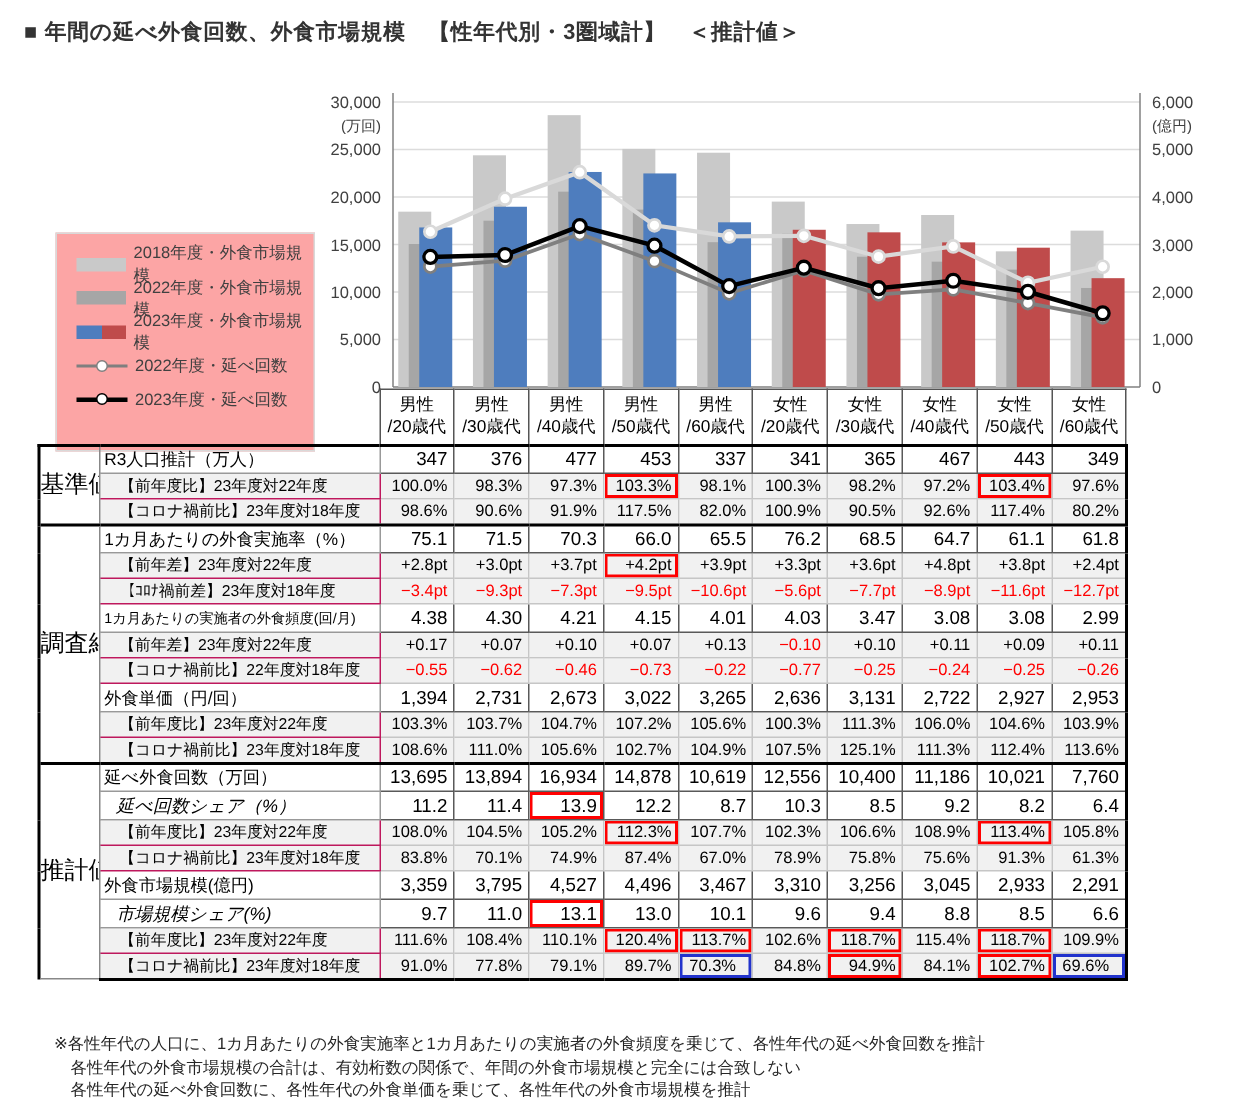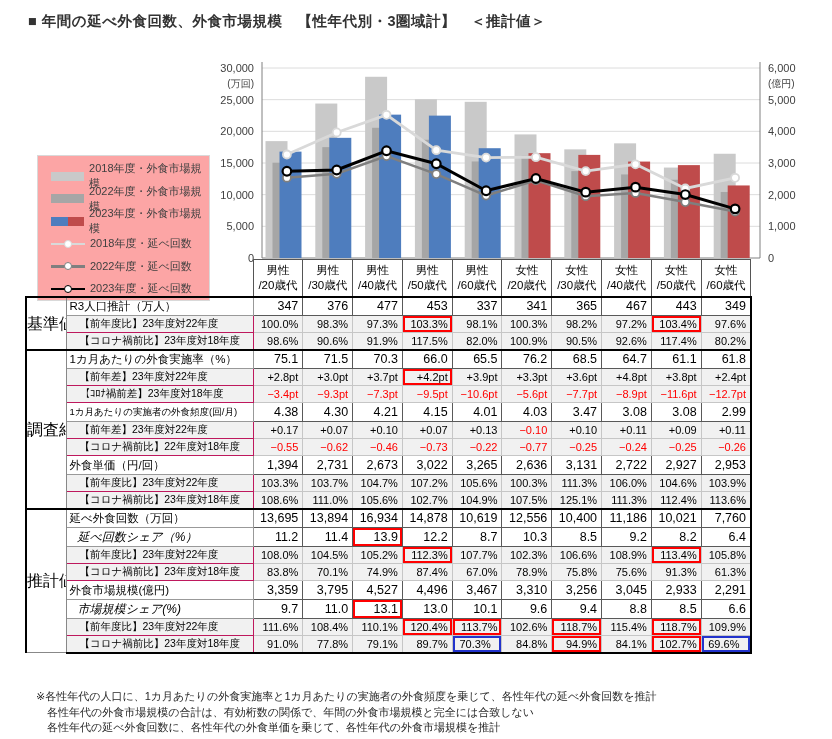--- a/index.html
+++ b/index.html
@@ -1,18 +1,18 @@
 <!DOCTYPE html>
 <html><head>
 <meta charset="utf-8">
 <style>
   html,body{margin:0;padding:0;background:#fff;}
   body{font-family:"Liberation Sans","DejaVu Sans",sans-serif;color:#000;}
   .page{position:relative;width:832px;height:739px;background:#fff;overflow:hidden;}
-  .title{position:absolute;left:28px;top:12px;font-size:14.5px;font-weight:bold;color:#333;letter-spacing:.5px;}
+  .title{position:absolute;left:16px;top:12px;font-size:14.5px;font-weight:bold;color:#333;letter-spacing:.5px;}
   
   .chart-wrap{position:absolute;left:0;top:55px;width:832px;height:215px;}
   .legend{position:absolute;left:37px;top:100px;width:173px;height:146px;border:1px solid #d9d9d9;background:#fca5a5;box-sizing:border-box;padding:9px 0 0 13px;}
   .legend-item{display:flex;align-items:center;height:22.5px;font-size:11px;color:#404040;}
   .sw{display:inline-block;margin-right:5px;}
   .sw-bar{width:34px;height:9px;}
   .sw-split{width:34px;height:9px;display:inline-flex;}
   .sw-split i{flex:1;display:block;}
   .sw-line{position:relative;width:34px;height:9px;}
   .sw-line .ln{position:absolute;left:0;right:0;top:3.5px;height:2.5px;}
@@ -152,27 +152,20 @@
         </div>
         <div class="legend-item">
           <span class="sw sw-split">
             <i style="background: rgb(78, 125, 190);"></i>
             <i style="background: rgb(191, 75, 75);"></i>
           </span>
           <span>2023年度・外食市場規模</span>
         </div>
         <div class="legend-item">
           <span class="sw sw-line">
-            <span class="ln" style="background: rgb(217, 217, 217);"></span>
-            <span class="mk" style="border-color: rgb(217, 217, 217);"></span>
-          </span>
-          <span>2018年度・延べ回数</span>
-        </div>
-        <div class="legend-item">
-          <span class="sw sw-line">
             <span class="ln" style="background: rgb(127, 127, 127);"></span>
             <span class="mk" style="border-color: rgb(127, 127, 127);"></span>
           </span>
           <span>2022年度・延べ回数</span>
         </div>
         <div class="legend-item">
           <span class="sw sw-line">
             <span class="ln" style="background: rgb(0, 0, 0);"></span>
             <span class="mk" style="border-color: rgb(0, 0, 0);"></span>
           </span>

